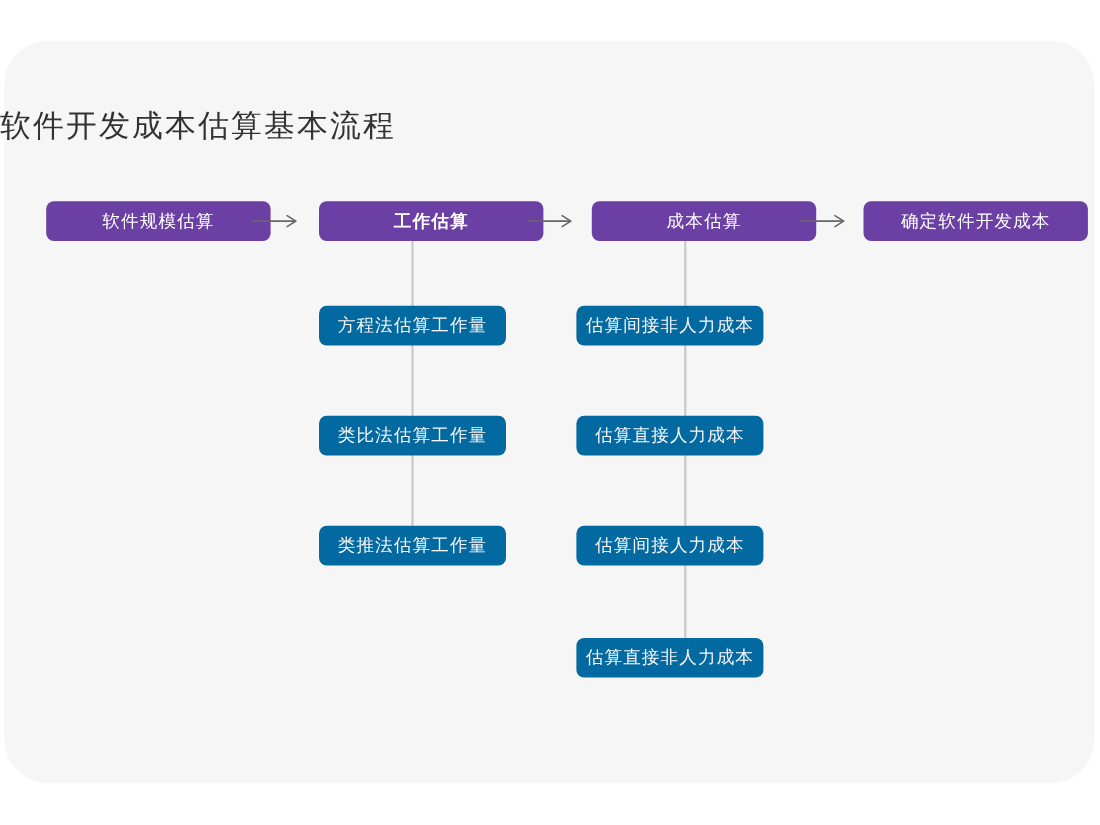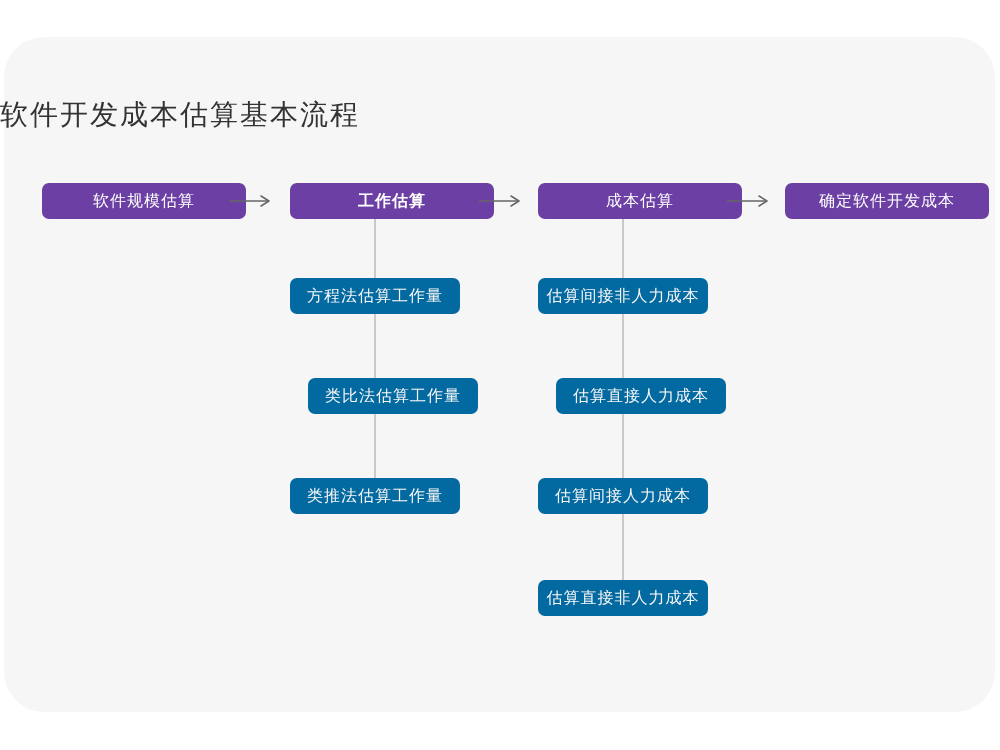--- a/index.html
+++ b/index.html
@@ -57,23 +57,23 @@
     background: #0369a1;
     color: #f7f7f7;
     width: 170px;
   }
   .main-1 { left: 42px; }
   .main-2 { left: 290px; font-weight: bold; }
   .main-3 { left: 538px; }
   .main-4 { left: 785px; width: 173px; }
 
   .colA { left: 290px; }
-  .colB { left: 538px; }
+  .colB { left: 524px; }
   .row-1 { top: 278px; }
-  .row-2 { top: 378px; margin-left: 18px; }
+  .row-2 { top: 378px; }
   .row-3 { top: 478px; }
   .row-4 { top: 580px; }
 
   .vline {
     position: absolute;
     width: 2px;
     background: #c9c9c9;
     z-index: 1;
   }
   .vline-a { left: 374px; top: 219px; height: 261px; }

